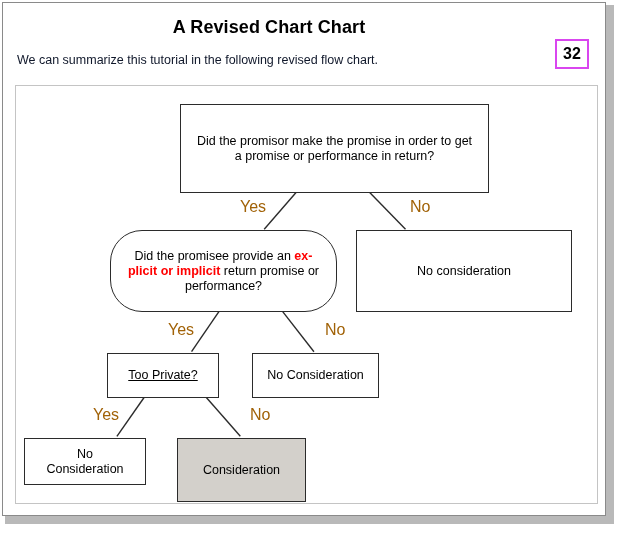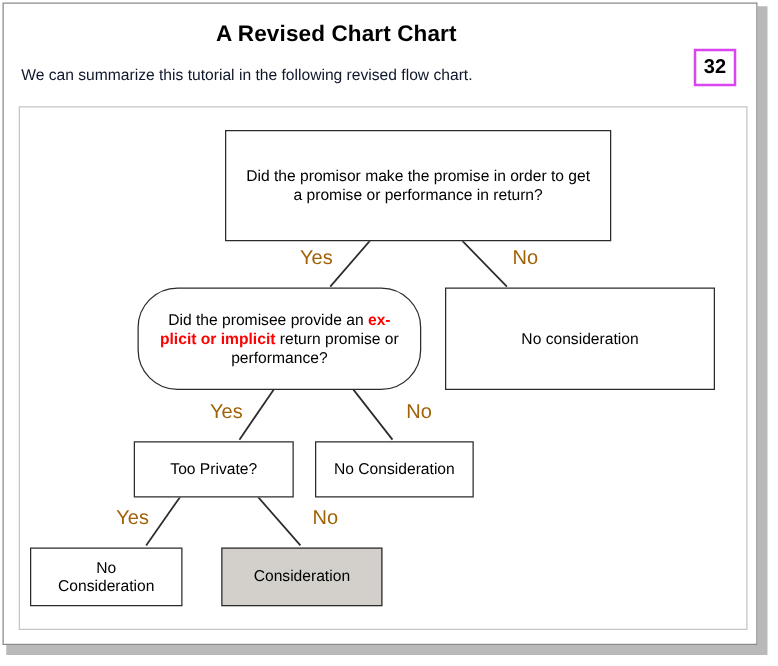--- a/index.html
+++ b/index.html
@@ -124,24 +124,24 @@
   }
   .hl {
     color: #ff0000;
     font-weight: bold;
   }
 
   
   #node-root          { left: 164px; top: 18px;  width: 309px; height: 89px; }
   #node-promisee      { left: 94px;  top: 144px; width: 227px; height: 82px; border-radius: 32px; }
   #node-no-consid-1   { left: 340px; top: 144px; width: 216px; height: 82px; }
-  #node-too-private   { left: 91px;  top: 267px; width: 128px; height: 45px; }
+  #node-too-private   { left: 91px;  top: 267px; width: 112px; height: 45px; text-decoration: underline; }
   #node-no-consid-2   { left: 236px; top: 267px; width: 127px; height: 45px; }
   #node-no-consid-3   { left: 8px;   top: 352px; width: 122px; height: 47px; }
-  #node-consideration { left: 161px; top: 352px; width: 129px; height: 47px; }
+  #node-consideration { left: 161px; top: 352px; width: 129px; height: 64px; }
 
   
   .edge-label {
     position: absolute;
     font-size: 16px;
     color: #a16207;
     background: transparent;
   }
   #lbl-yes-1 { left: 224px; top: 112px; }
   #lbl-no-1  { left: 394px; top: 112px; }

